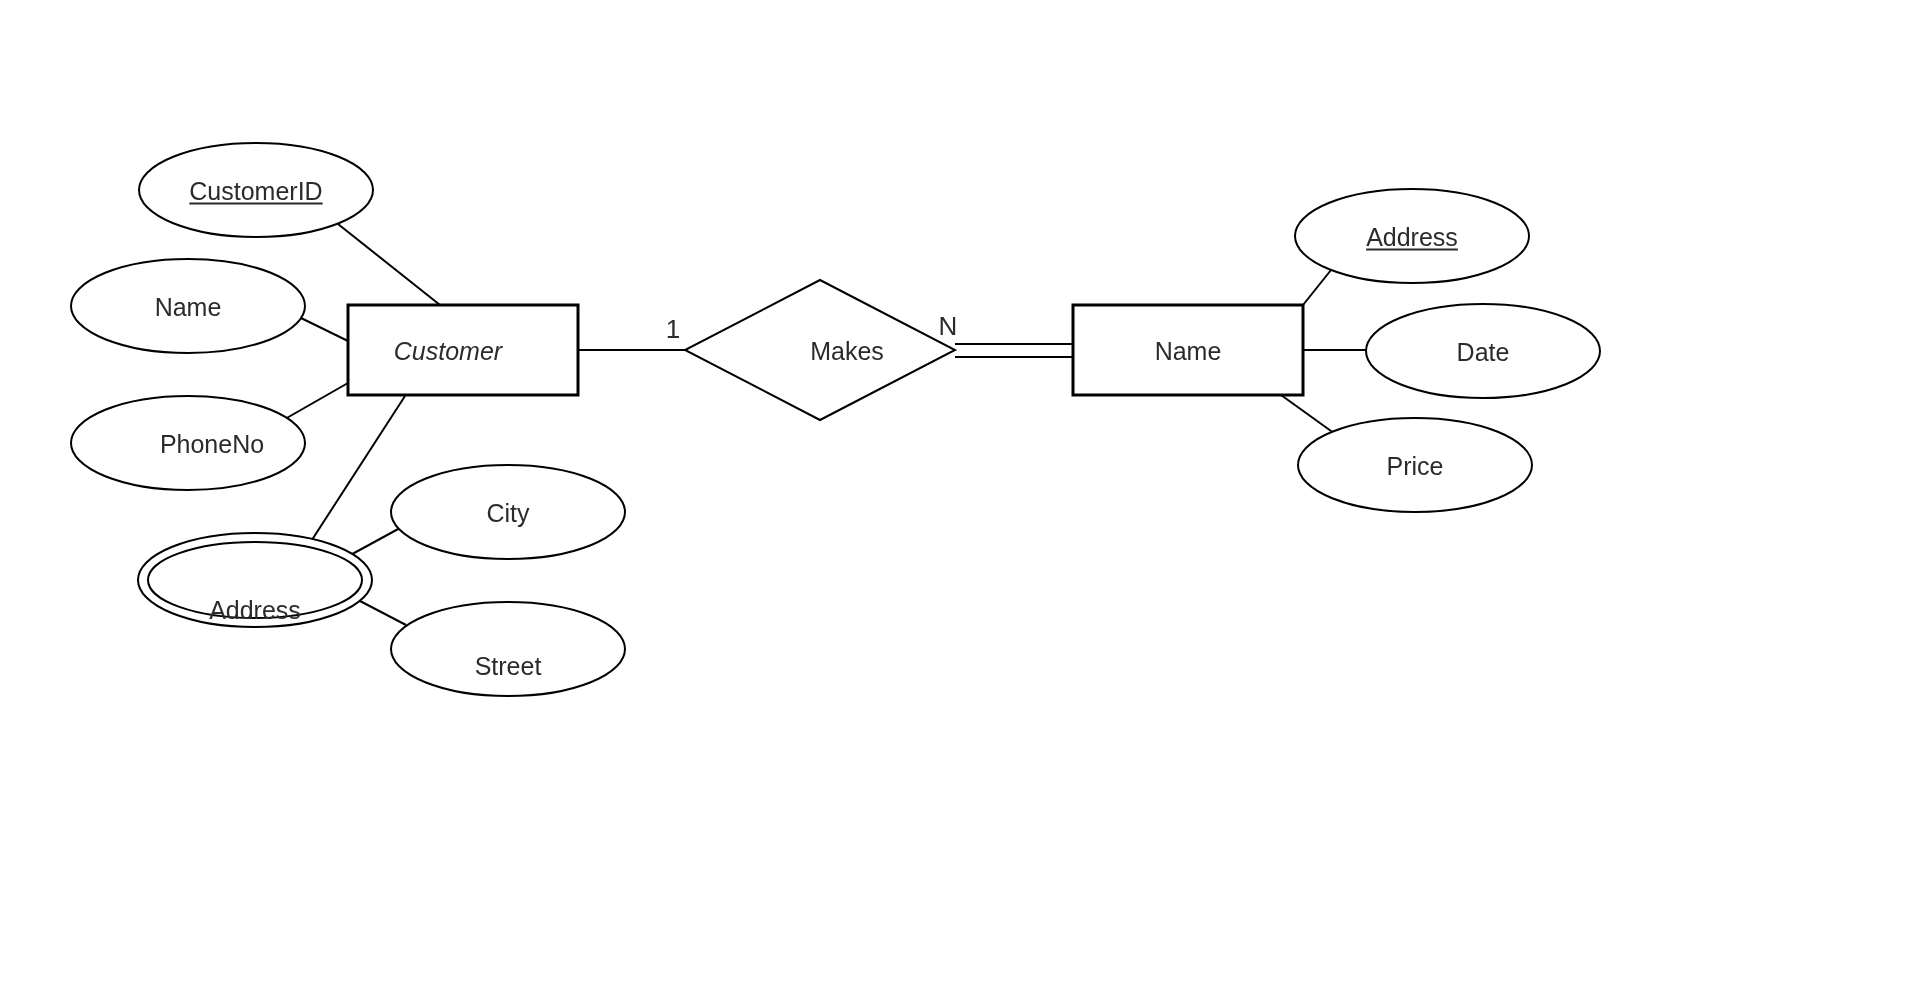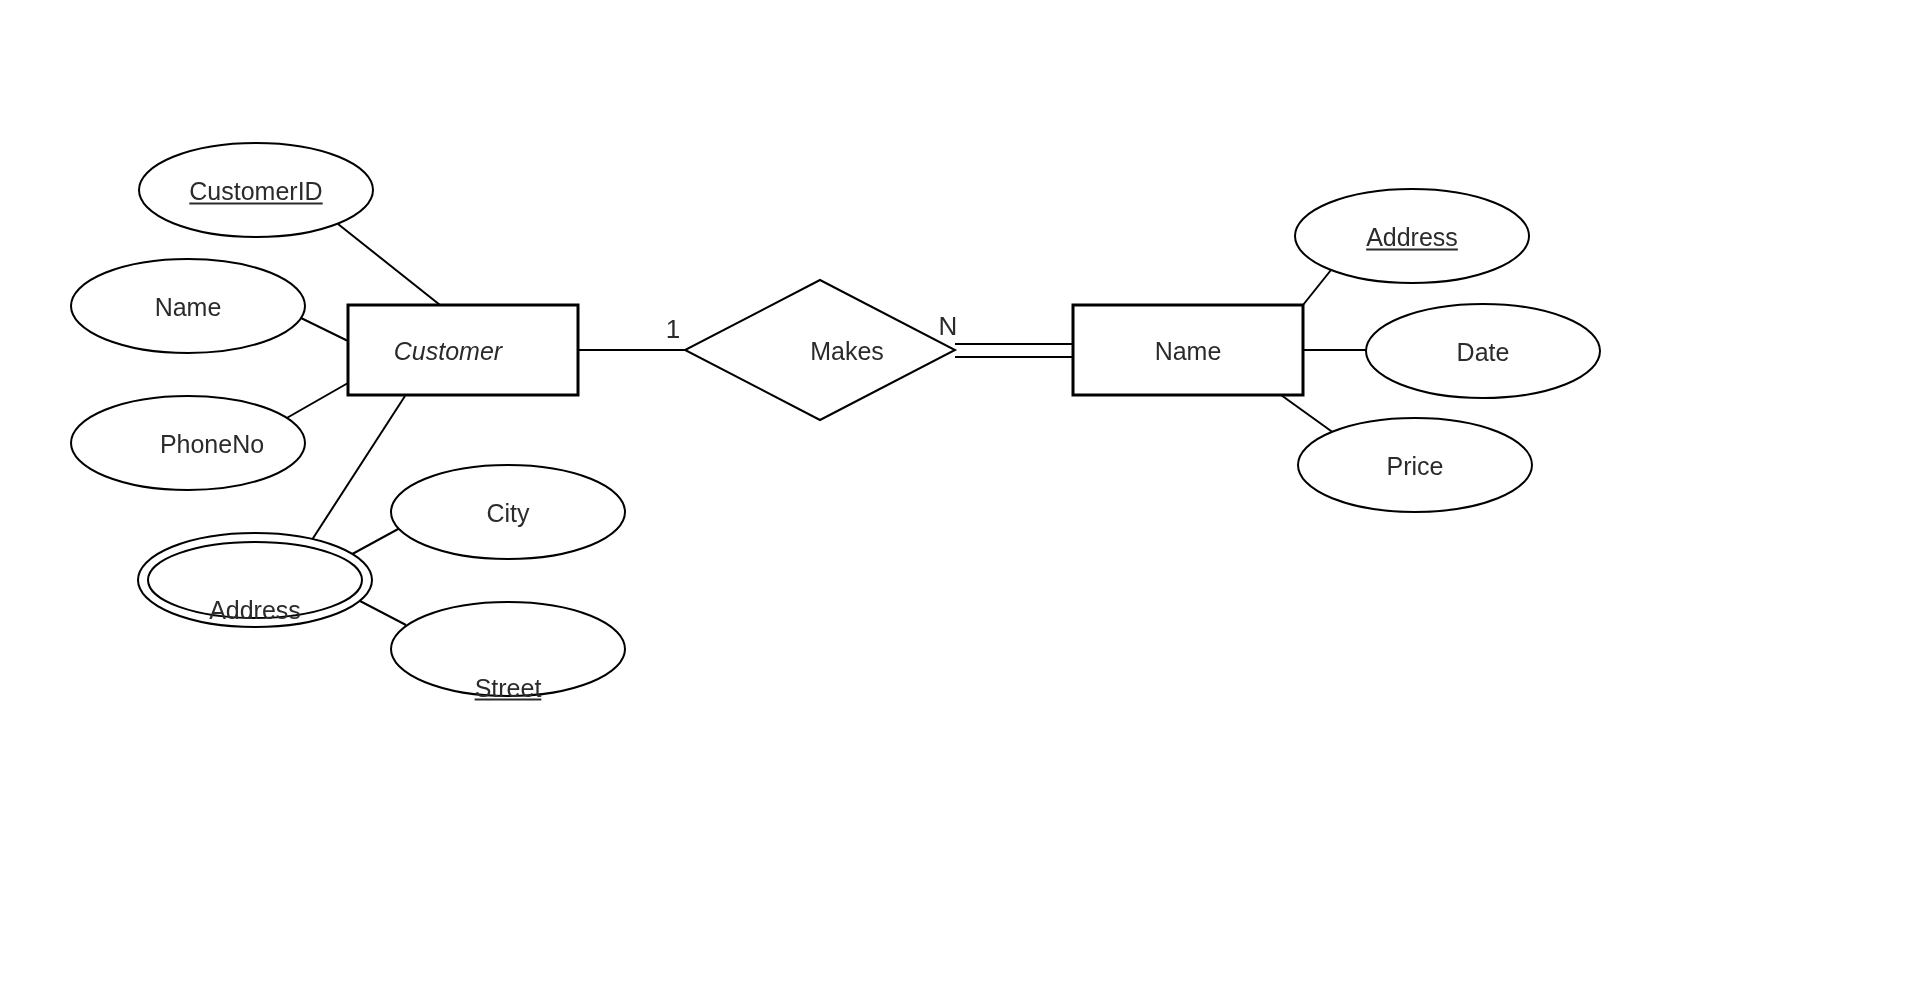--- a/index.html
+++ b/index.html
@@ -122,21 +122,21 @@
   <div class="node-label" style="left:448px; top:351px;font-style:italic;">Customer</div>
   <div class="node-label" style="left:1188px; top:351px;">Name</div>
 
   <div class="node-label" style="left:847px; top:351px;">Makes</div>
 
   <div class="node-label pk" style="left:256px; top:191px;">CustomerID</div>
   <div class="node-label" style="left:188px; top:307px;">Name</div>
   <div class="node-label" style="left:188px; top:444px;margin-left:24px;">PhoneNo</div>
   <div class="node-label" style="left:255px; top:610px;">Address</div>
   <div class="node-label" style="left:508px; top:513px;">City</div>
-  <div class="node-label" style="left:508px; top:688px;text-decoration:underline;">Street</div>
+  <div class="node-label" style="left:508px; top:666px;">Street</div>
   <div class="node-label pk" style="left:1412px; top:237px;">Address</div>
   <div class="node-label" style="left:1483px; top:352px;">Date</div>
   <div class="node-label" style="left:1415px; top:466px;">Price</div>
 
   <div class="card-label" style="left:673px; top:329px;">1</div>
   <div class="card-label" style="left:948px; top:326px;">N</div>
 
 </div>
 
 </body></html>

